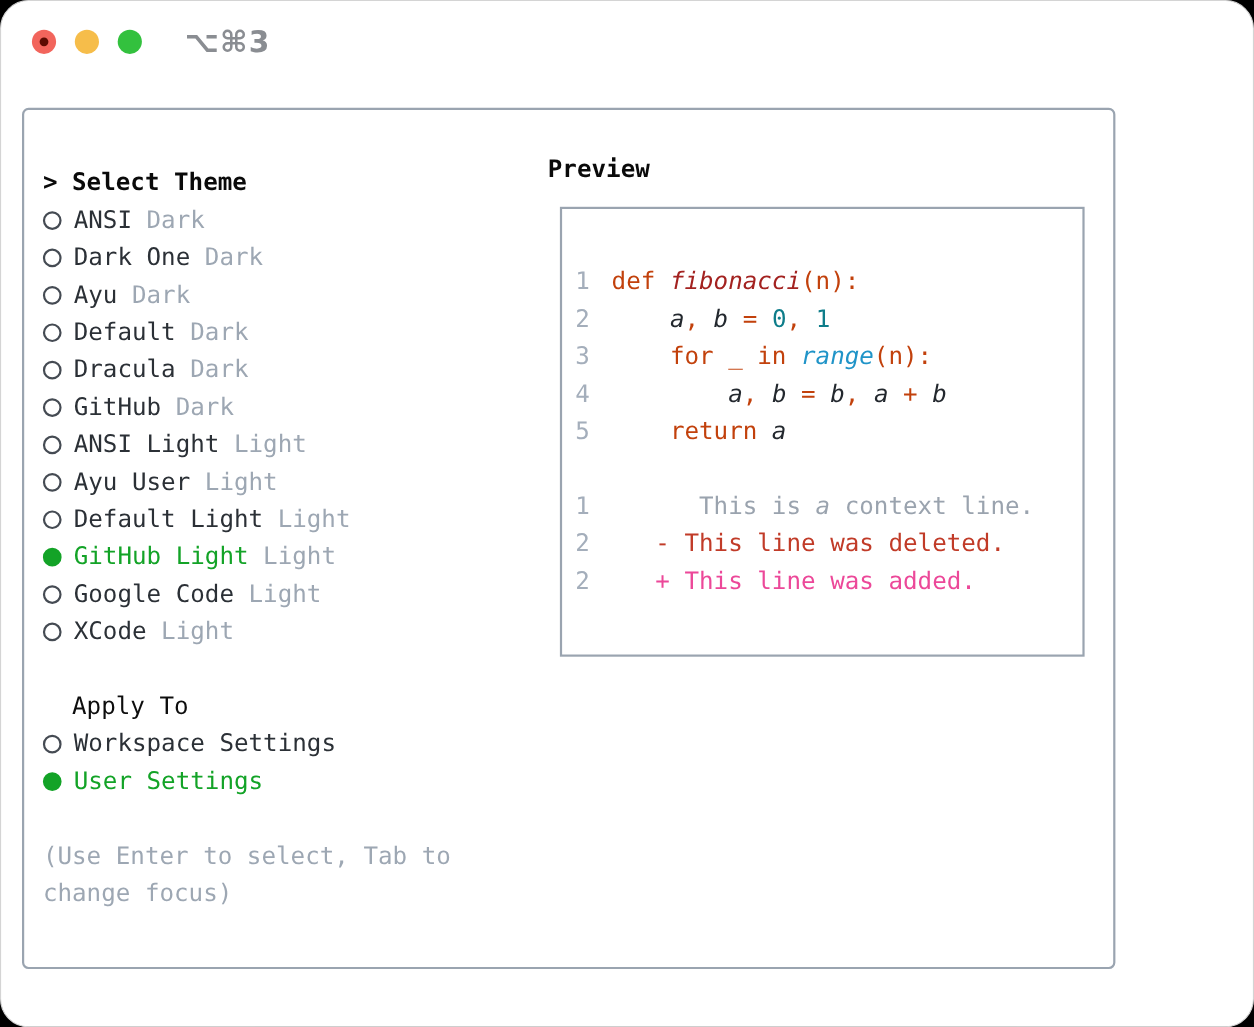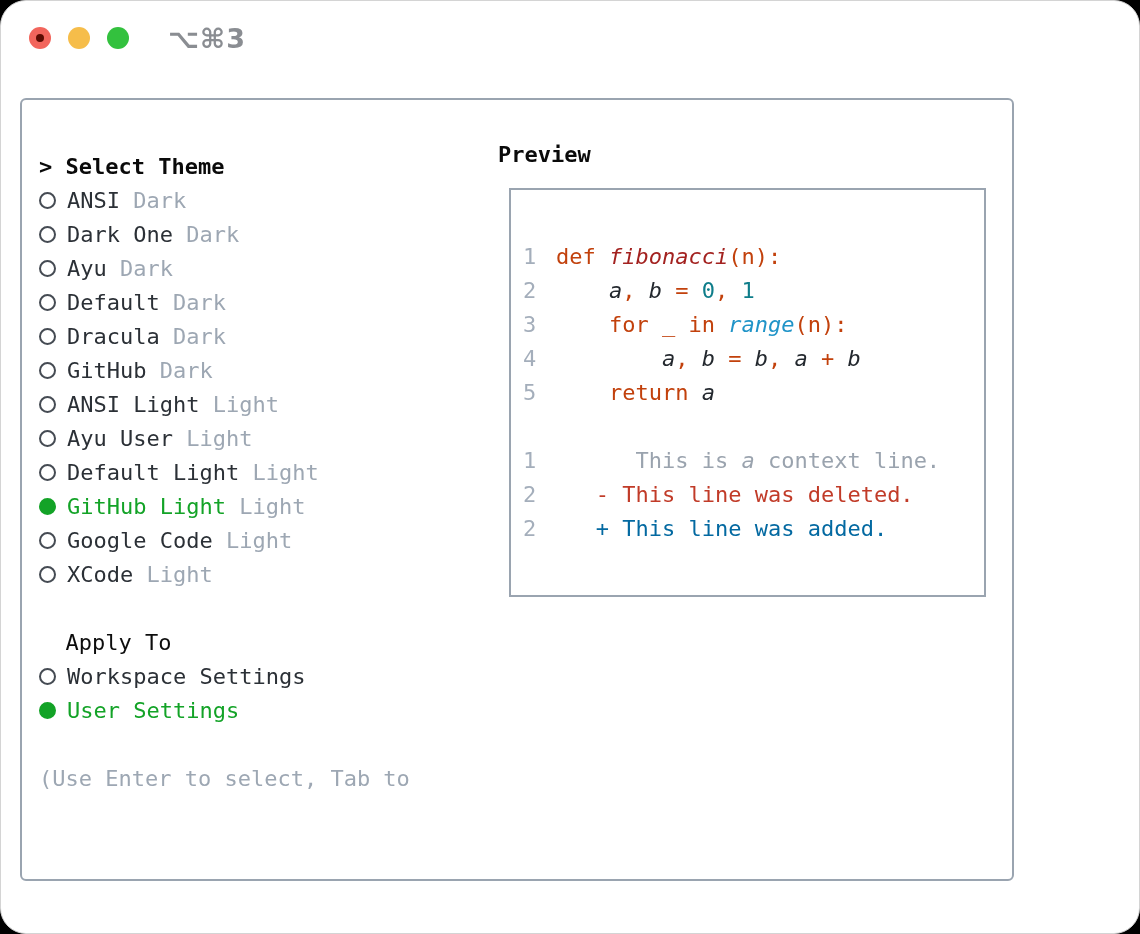--- a/index.html
+++ b/index.html
@@ -53,21 +53,21 @@
   .ln{display:inline-block;width:33px;color:#a4aebb;flex:0 0 auto;}
   .ccontent{white-space:pre;}
   .seg-fg{color:#c2410c;}
   .seg-func{color:#a32220;font-style:italic;}
   .seg-var{color:#23282e;font-style:italic;}
   .seg-num{color:#0e7d8a;}
   .seg-builtin{color:#2094c8;font-style:italic;}
   .seg-ctx{color:#9aa3ae;margin-top:48px;}
   .seg-ctx_i{color:#9aa3ae;font-style:italic;}
   .seg-del{color:#c13b28;}
-  .seg-add{color:#0369a1;}
+  .seg-add{color:#ec4899;}
   [data-interactable="true"]{cursor:pointer;}
 </style>
 </head>
 <body>
 
 <div class="window" data-interactable="false">
 
   <div class="titlebar" data-interactable="false">
     <span class="tl red" data-interactable="true">
         <span class="dot" data-interactable="false"></span>
@@ -127,20 +127,21 @@
           <div class="row apply-row" data-interactable="true">
     <span class="radio" data-interactable="false"></span><span class="opt-name" data-interactable="false">Workspace Settings</span>
   </div>
           <div class="row apply-row selected" data-interactable="true">
     <span class="radio" data-interactable="false"></span><span class="opt-name" data-interactable="false">User Settings</span>
   </div>
         </div>
       <div class="row blank" data-interactable="false"></div>
       <div id="hint-lines" data-interactable="false">
           <div class="row hint" data-interactable="false">(Use Enter to select, Tab to</div>
+          <div class="row hint" data-interactable="false">change focus)</div>
         </div>
     </div>
 
     <div class="right-col" data-interactable="false">
       <div class="preview-title" data-interactable="false">Preview</div>
       <div class="preview-box" id="preview-box" data-interactable="false">
           <div class="cline" data-interactable="false">
     <span class="ln" data-interactable="false">1</span><span class="ccontent" data-interactable="false"><span class="seg-fg" data-interactable="false">def </span><span class="seg-func" data-interactable="false">fibonacci</span><span class="seg-fg" data-interactable="false">(n):</span></span>
   </div>
           <div class="cline" data-interactable="false">

